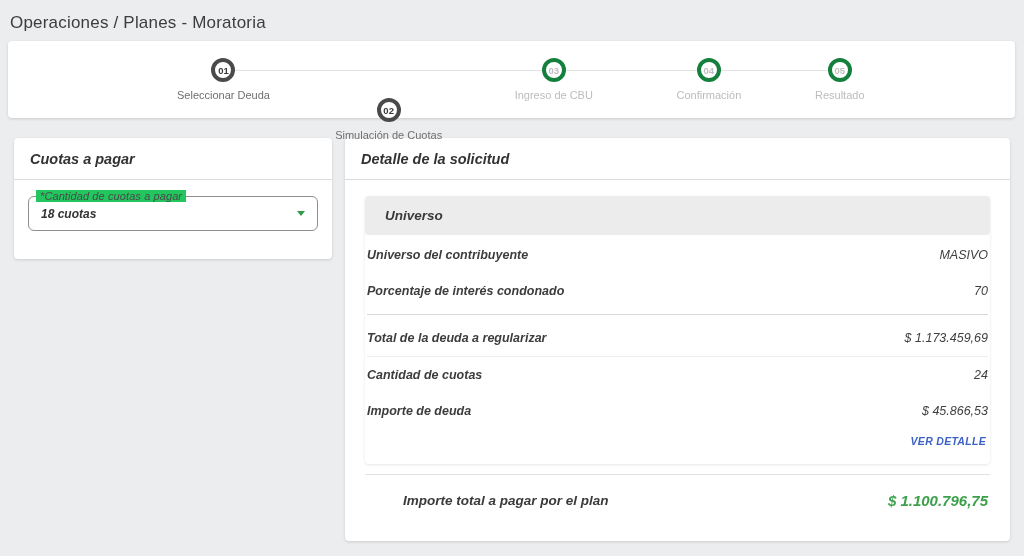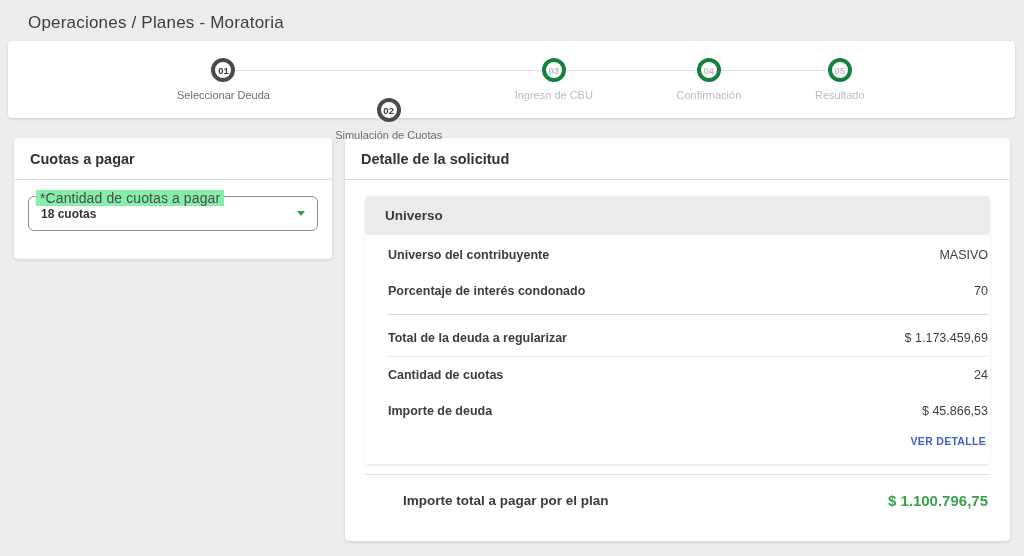--- a/index.html
+++ b/index.html
@@ -4,21 +4,21 @@
 <style>
   * { box-sizing: border-box; margin: 0; padding: 0; }
   html, body { width: 1024px; height: 556px; }
   body {
     font-family: "Liberation Sans", "DejaVu Sans", sans-serif;
     background: #ecedef;
     color: #3c3c3c;
     overflow: hidden;
   }
   
-  .breadcrumb-bar { padding: 13px 0 6px 28px; }
+  .breadcrumb-bar { padding: 13px 0 6px 10px; }
   .breadcrumb { font-size: 17px; font-weight: 500; color: #3d3d3d; letter-spacing: .2px; }
 
   
   .stepper-card {
     position: relative;
     margin: 2px 9px 0 8px;
     height: 77px;
     background: #ffffff;
     border-radius: 4px;
     box-shadow: 0 1px 3px rgba(0,0,0,.14);
@@ -48,20 +48,21 @@
   }
   .step-label { margin-top: 7px; font-size: 11px; color: #bcbcbc; white-space: nowrap; }
   .step--active .step-circle { border-color: #4a4a4a; color: #3a3a3a; }
   .step--active .step-label { color: #6e6e6e; }
 
   
   .main { display: flex; align-items: flex-start; gap: 13px; margin: 20px 14px 0 14px; }
   .card {
     background: #fff; border-radius: 4px;
     box-shadow: 0 1px 3px rgba(0,0,0,.14);
+    font-style: italic;
   }
   .card-header {
     padding: 13px 16px 12px;
     font-size: 14.5px; font-weight: bold; color: #333;
     border-bottom: 1px solid #dcdcdc;
   }
 
   
   .cuotas-card { width: 318px; }
   .cuotas-body { padding: 16px 14px 28px; }
@@ -70,22 +71,22 @@
     height: 35px;
     border: 1.5px solid #8f8f8f;
     border-radius: 6px;
     display: flex; align-items: center;
     padding: 0 12px;
     background: #fff;
     cursor: pointer;
   }
   .select-label {
     position: absolute; top: -7px; left: 7px;
-    background: #86efac; padding: 0 4px;
-    font-size: 14px; color: #4a4a4a; letter-spacing: .1px;
+    background: #22c55e; padding: 0 4px;
+    font-size: 11px; color: #4a4a4a; letter-spacing: .1px;
   }
   .select-value { font-size: 12px; font-weight: bold; color: #333; }
   .caret-down {
     margin-left: auto;
     width: 0; height: 0;
     border-left: 4.5px solid transparent;
     border-right: 4.5px solid transparent;
     border-top: 5.5px solid #2f9e44;
   }
 
@@ -97,21 +98,21 @@
     border-radius: 4px;
     box-shadow: 0 1px 3px rgba(0,0,0,.10);
     padding-bottom: 4px;
   }
   .section-banner {
     background: #ececec;
     border-radius: 4px;
     padding: 12px 20px;
     font-size: 13.5px; font-weight: bold; color: #3a3a3a;
   }
-  .rows { padding: 2px 2px 0; margin-left: 21px; }
+  .rows { padding: 2px 2px 0; }
   .detail-row {
     display: flex; justify-content: space-between; align-items: center;
     padding: 11px 0;
     font-size: 12.5px;
   }
   .detail-row .row-label { font-weight: bold; color: #3d3d3d; }
   .detail-row .row-value { color: #3f3f3f; text-align: right; }
   .row-value--red { color: #e3423c; }
   .divider { border-top: 1px solid #d8d8d8; margin: 5px 0; }
   .divider--light { border-top: 1px solid #ececec; margin: 0; }

